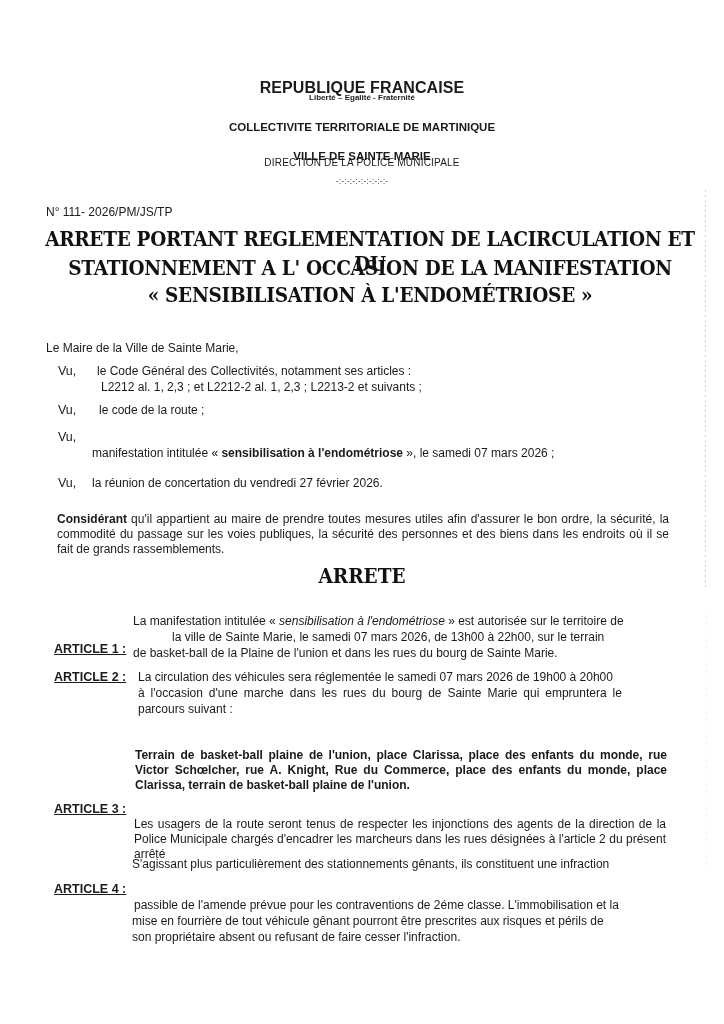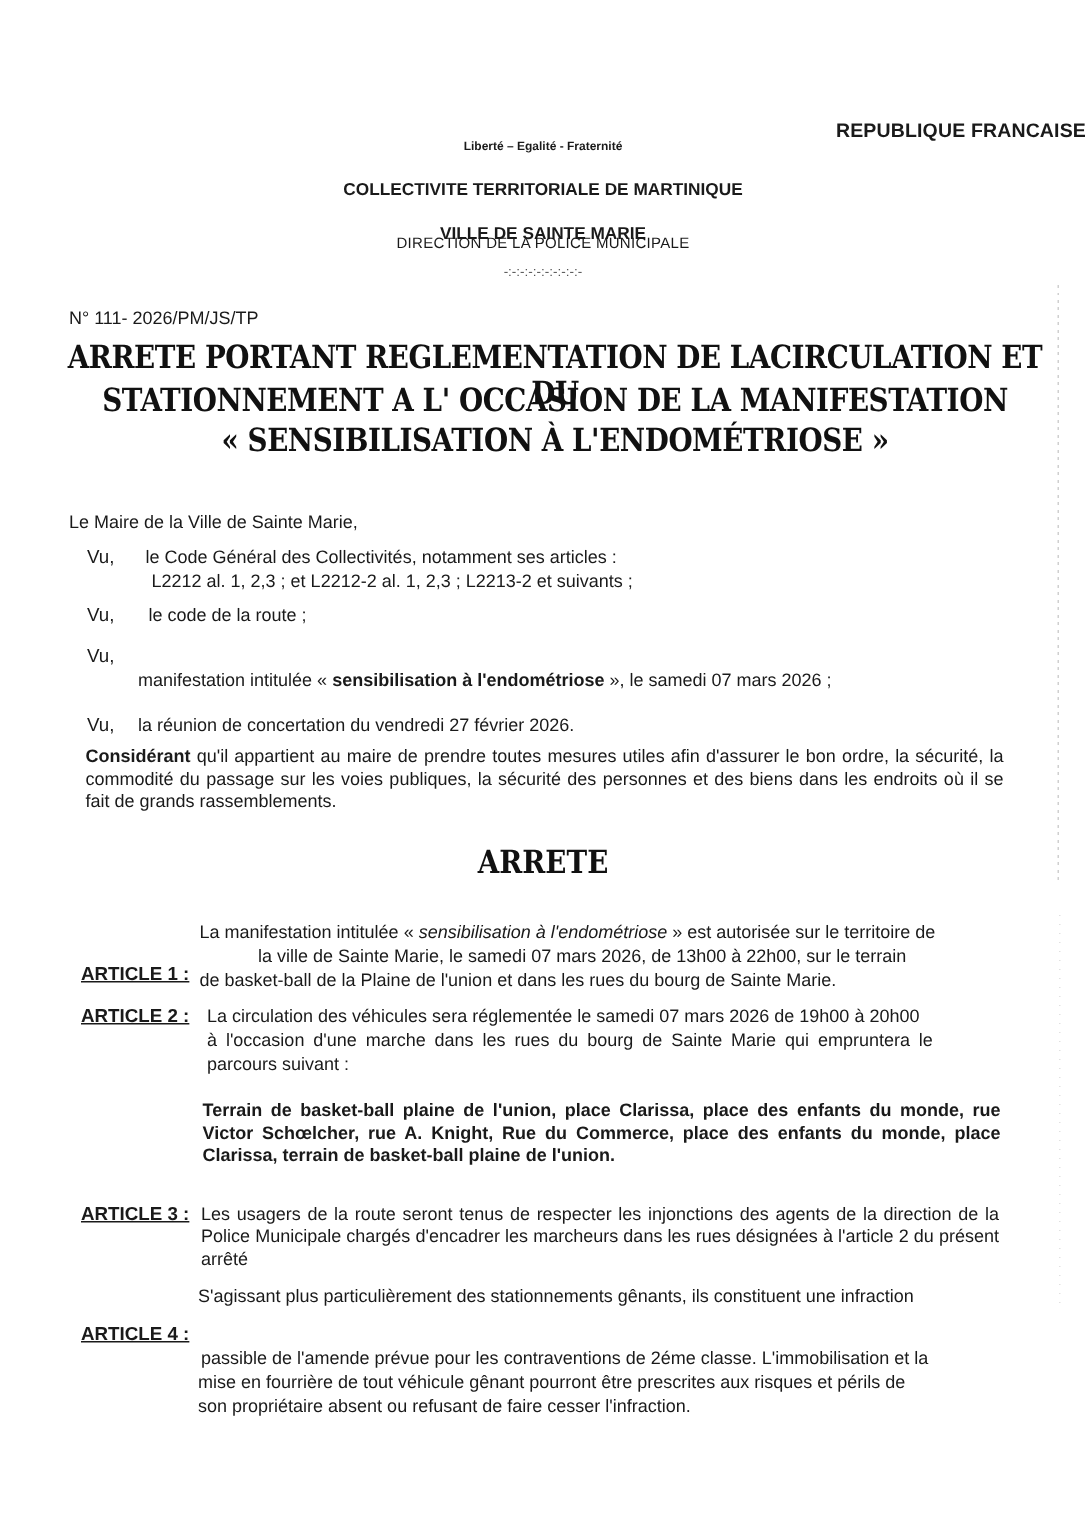--- a/index.html
+++ b/index.html
@@ -12,38 +12,38 @@
     position: absolute; left: 705px; top: 190px; width: 1px; height: 400px;
     background-image: repeating-linear-gradient(to bottom, #bbb 0 2px, transparent 2px 5px);
     opacity: .7;
   }
   .scan-line2 {
     position: absolute; left: 706px; top: 610px; width: 1px; height: 260px;
     background-image: repeating-linear-gradient(to bottom, #ccc 0 1px, transparent 1px 6px);
     opacity: .6;
   }
   .hdr { position: absolute; left: 0; width: 724px; text-align: center; }
-  .h-rep { top: 79px; font-weight: bold; font-size: 13px; letter-spacing: .1px; text-align: right; }
+  .h-rep { top: 79px; font-weight: bold; font-size: 16px; letter-spacing: .1px; }
   .h-motto { top: 93px; font-weight: bold; font-size: 8px; }
   .h-ctm { top: 121px; font-weight: bold; font-size: 11.5px; }
   .h-ville { top: 150px; font-weight: bold; font-size: 11.5px; }
   .h-dir { top: 157px; font-size: 10px; letter-spacing: .2px; }
   .h-sep { top: 176px; font-size: 9px; letter-spacing: 0px; color: #555; }
 
   .ref { position: absolute; left: 46px; top: 205px; font-size: 12px; }
 
   .title { position: absolute; left: 30px; width: 680px; text-align: center;
     font-family: "DejaVu Serif", serif; font-weight: bold; font-size: 18.5px;
     letter-spacing: -.3px; transform: scaleY(1.15); color: #111; }
   .t1 { top: 230px; }
   .t2 { top: 257px; }
   .t3 { top: 284px; }
 
   .txt { position: absolute; font-size: 12px; line-height: 15px; white-space: nowrap; }
-  .just { white-space: normal; text-align: justify; text-align-last: left; }
+  .just { white-space: normal; text-align: justify; text-align-last: left; margin-top: 15px; }
   .b { font-weight: bold; }
   .i { font-style: italic; }
   .vu { position: absolute; left: 58px; font-size: 12.5px; }
 
   .arrete { position: absolute; left: 0; width: 724px; top: 565px; text-align: center;
     font-family: "DejaVu Serif", serif; font-weight: bold; font-size: 18.5px;
     transform: scaleY(1.15); color: #111; }
 
   .art-label { position: absolute; left: 54px; font-size: 12.5px; font-weight: bold;
     text-decoration: underline; white-space: nowrap; }

